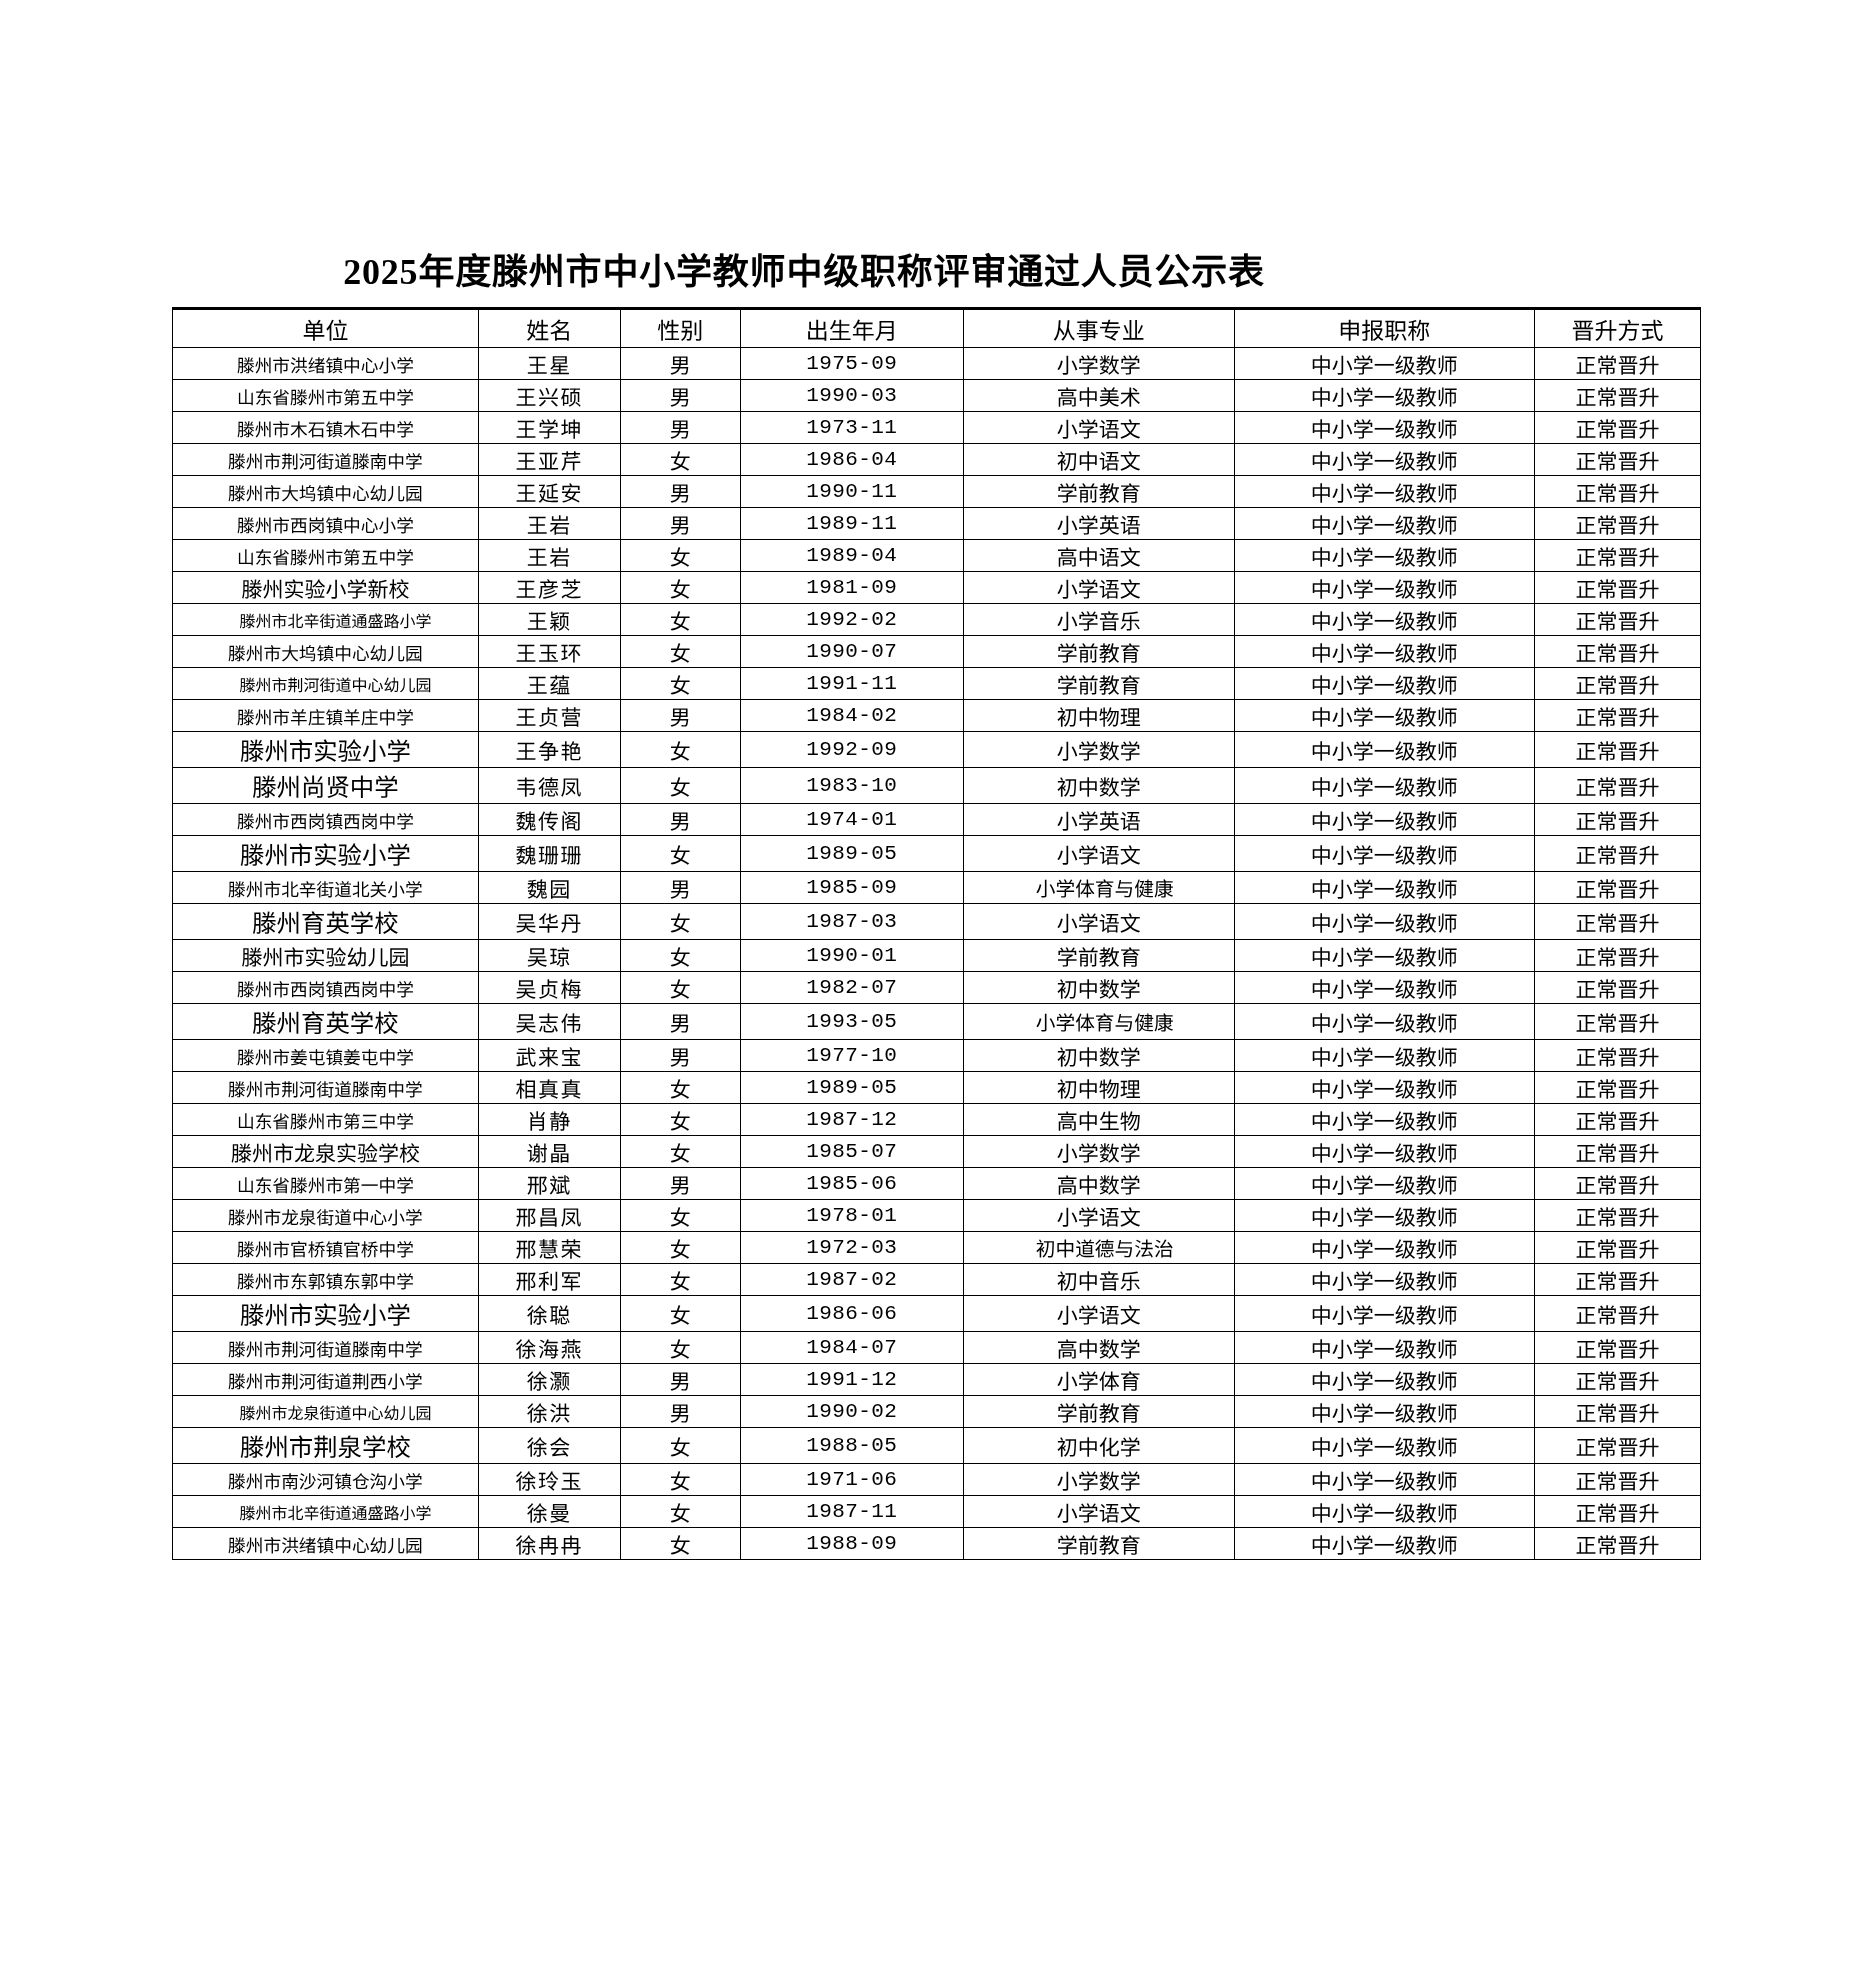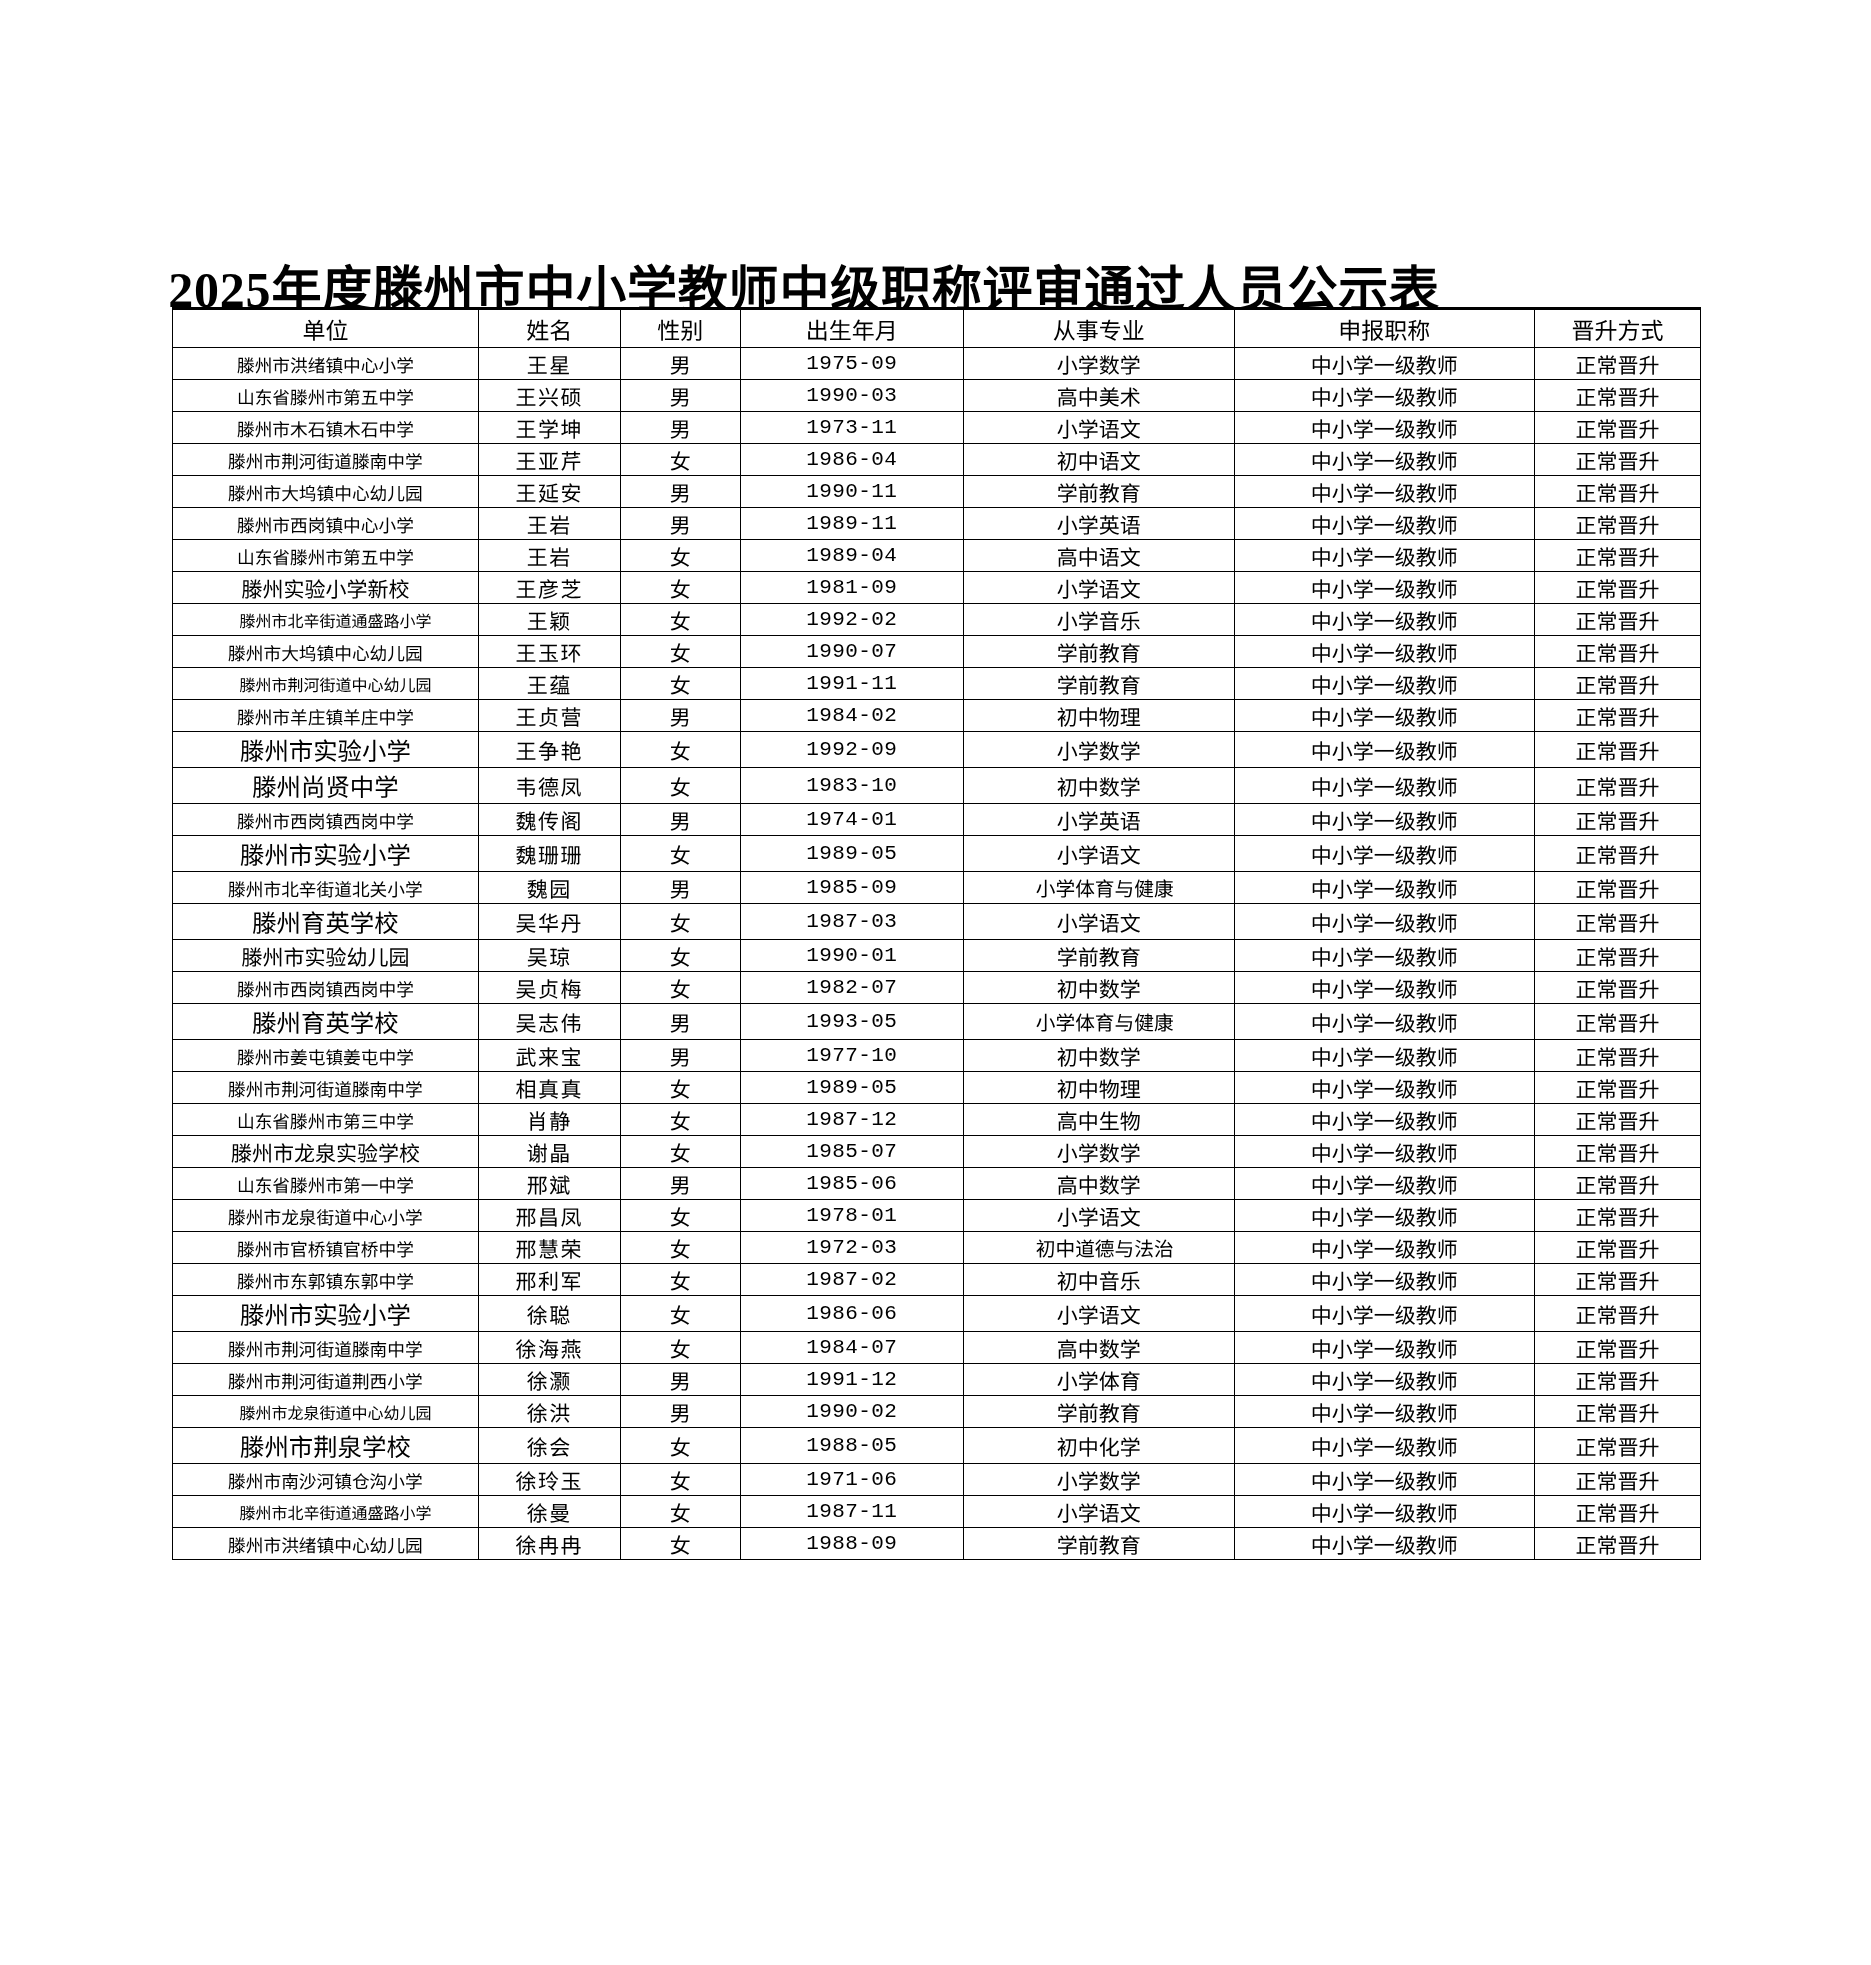--- a/index.html
+++ b/index.html
@@ -21,21 +21,21 @@
     height: 2647px;
     box-sizing: border-box;
     background: #ffffff;
   }
   .doc-title {
     position: absolute;
     left: 0;
     top: 228px;
     width: 1608px;
     text-align: center;
-    font-size: 50px;
+    font-size: 36px;
     font-weight: bold;
     letter-spacing: 0.8px;
     line-height: 1.15;
     white-space: nowrap;
   }
   .table-wrap {
     position: absolute;
     left: 172px;
     top: 307px;
     width: 1213px;

